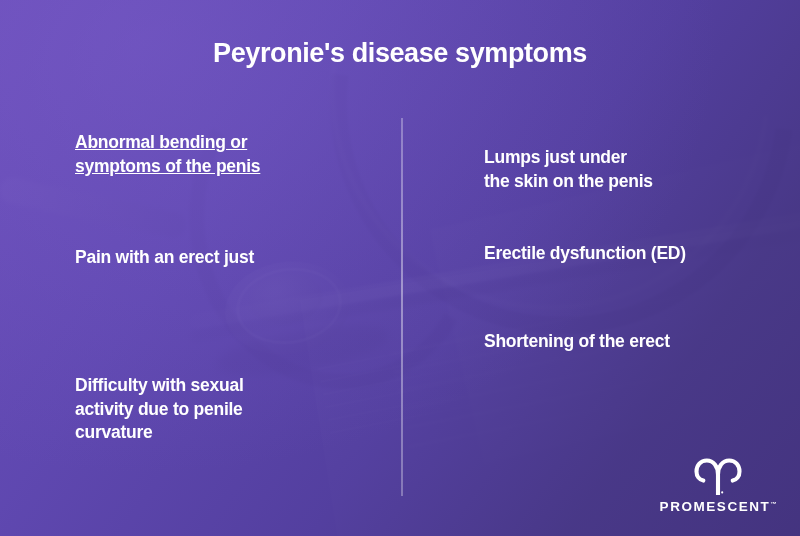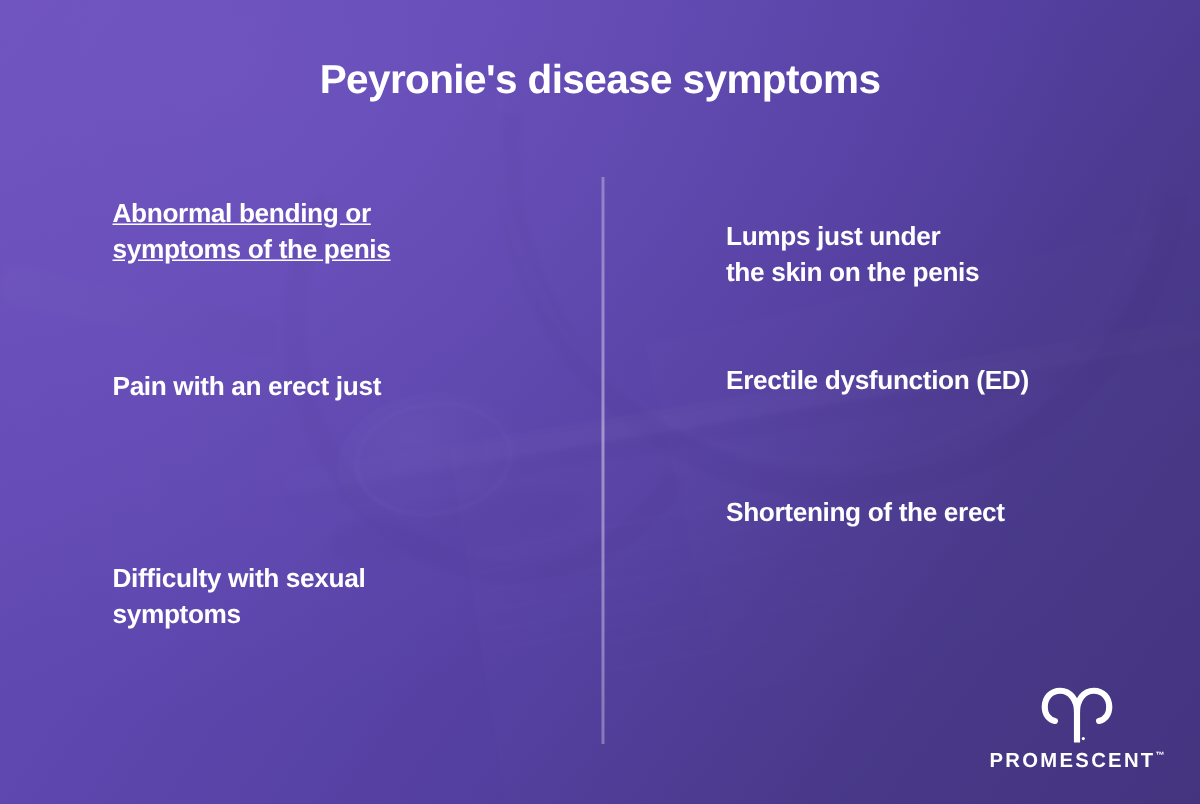--- a/index.html
+++ b/index.html
@@ -367,21 +367,22 @@
         <span>Abnormal bending or</span>
         <span>symptoms of the penis</span>
       </div>
 
       <div class="symptom">
         <span>Pain with an erect just</span>
       </div>
 
       <div class="symptom">
         <span>Difficulty with sexual</span>
-        <span>symptoms</span>
+        <span>activity due to penile</span>
+        <span>curvature</span>
       </div>
 
     </div>
 
     <div class="col col-right">
 
       <div class="symptom">
         <span>Lumps just under</span>
         <span>the skin on the penis</span>
       </div>

